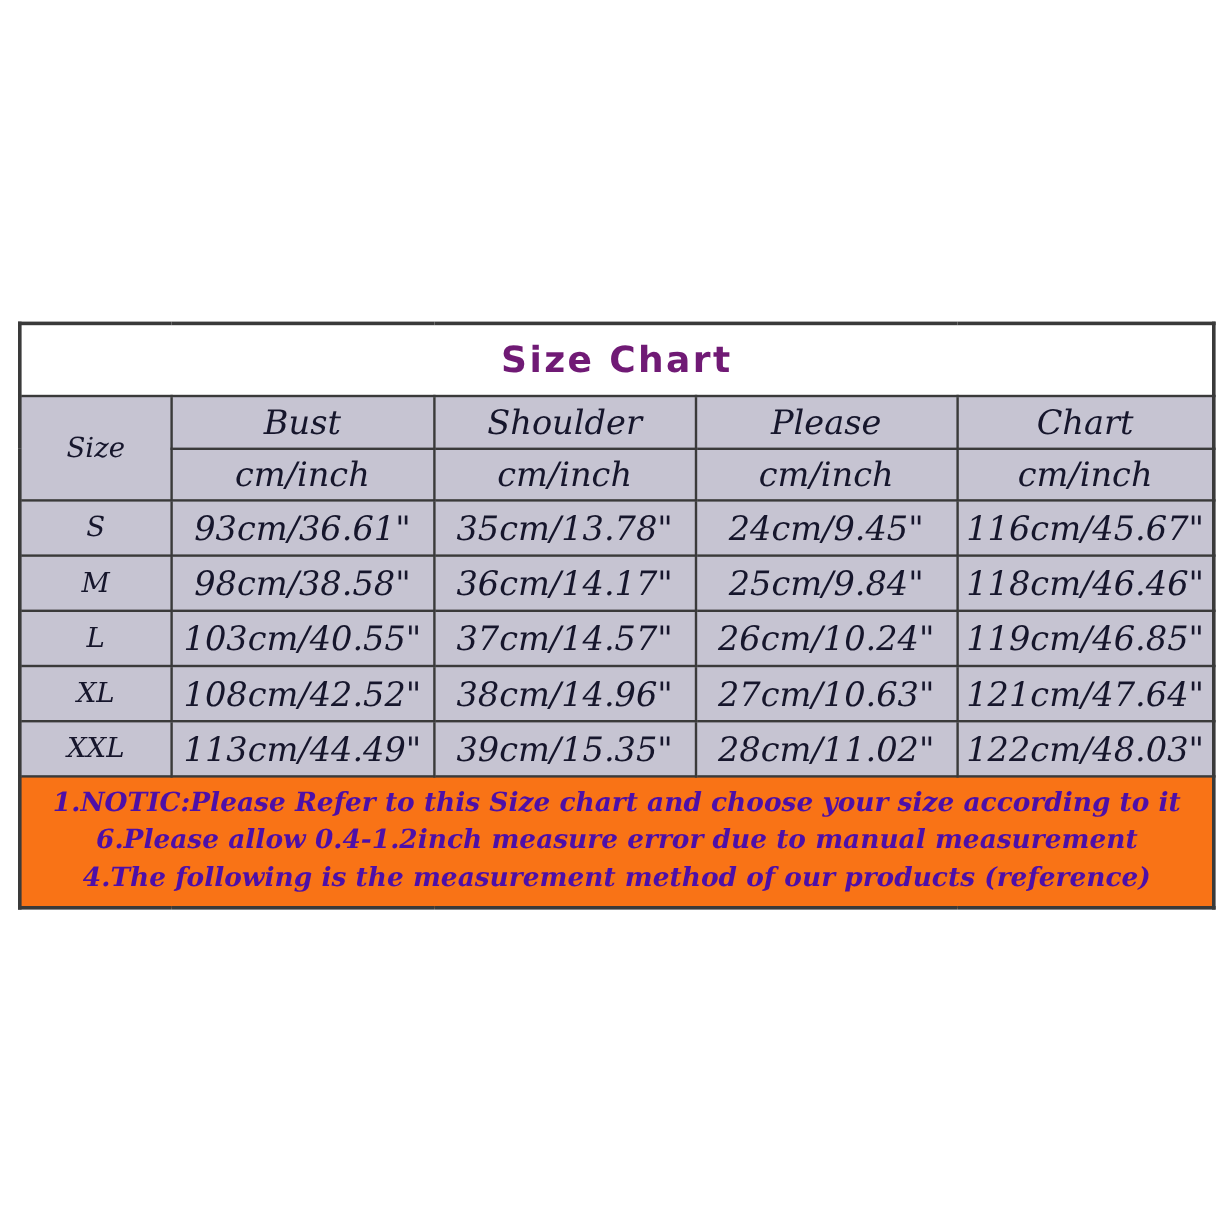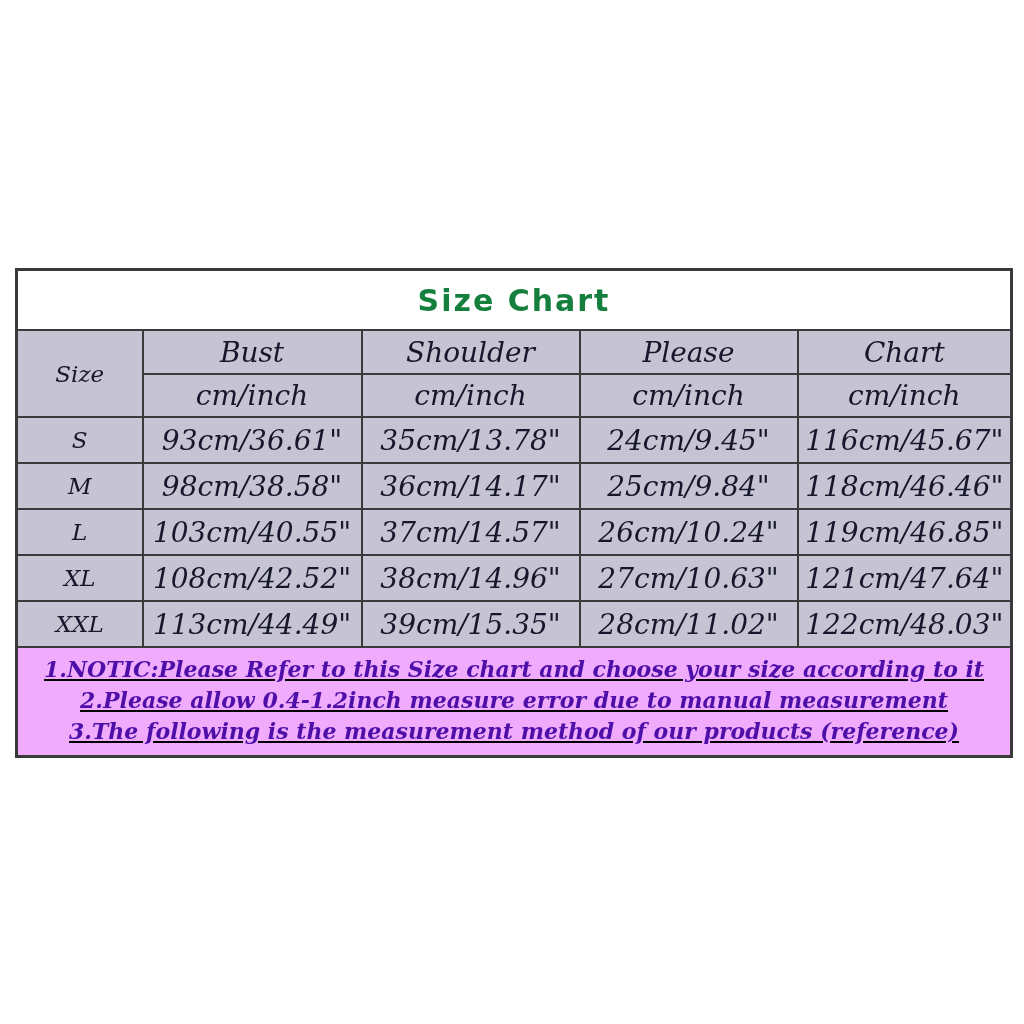--- a/index.html
+++ b/index.html
@@ -34,37 +34,36 @@
   }
   .title-row td {
     background: #ffffff;
     height: 58px;
   }
   .title-text {
     font-family: "DejaVu Sans", sans-serif;
     font-weight: 700;
     font-size: 30px;
     letter-spacing: 2px;
-    color: #15803d;
+    color: #701a75;
   }
   .hdr-cell, .data-cell, .size-cell {
     background: #c6c4d2;
     color: #16162c;
     font-style: italic;
     font-size: 28px;
   }
   .hdr-top td { height: 42px; }
   .hdr-unit td { height: 41px; margin-top: 27px; }
   .data-row td { height: 44px; }
   .size-cell { font-size: 23px; }
   .notes-cell {
-    background: #f0abfc;
+    background: #f97316;
     height: 97px;
     padding: 4px 0 6px 0 !important;
-    text-decoration: underline;
   }
   .note-line {
     font-family: "DejaVu Serif", serif;
     font-style: italic;
     font-weight: 700;
     font-size: 22px;
     line-height: 31px;
     color: #4d0fa8;
     text-align: center;
     white-space: nowrap;
@@ -141,19 +140,19 @@
       <td class="size-cell">XXL</td>
       <td class="data-cell">113cm/44.49"</td>
       <td class="data-cell">39cm/15.35"</td>
       <td class="data-cell">28cm/11.02"</td>
       <td class="data-cell">122cm/48.03"</td>
     </tr>
 
     <tr>
       <td class="notes-cell" colspan="5">
         <div class="note-line">1.NOTIC:Please Refer to this Size chart and choose your size according to it</div>
-        <div class="note-line">2.Please allow 0.4-1.2inch measure error due to manual measurement</div>
-        <div class="note-line">3.The following is the measurement method of our products (reference)</div>
+        <div class="note-line">6.Please allow 0.4-1.2inch measure error due to manual measurement</div>
+        <div class="note-line">4.The following is the measurement method of our products (reference)</div>
       </td>
     </tr>
   </tbody>
     </table>
 </div>
 
 </body></html>

